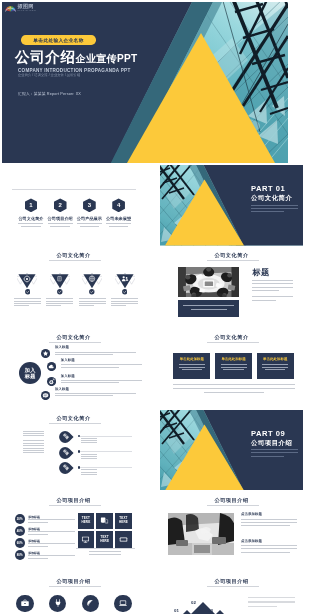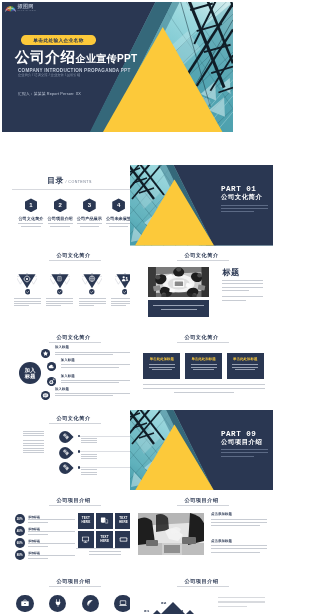--- a/index.html
+++ b/index.html
@@ -2,21 +2,21 @@
 <html><head>
 <meta charset="utf-8">
 <style>
 html,body{margin:0;padding:0;background:#ffffff;}
 body{width:290px;height:614px;overflow:hidden;
  font-family:"Liberation Sans","DejaVu Sans",sans-serif;
  -webkit-font-smoothing:antialiased;}
 #deck{position:absolute;left:0;top:0;width:290px;height:614px;}
 .slide{position:absolute;width:143px;height:80.5px;overflow:hidden;background:#fff;}
 .slide.col0{left:2px;}
-.slide.col1{left:130px;font-family:Liberation Mono, monospace;}
+.slide.col1{left:160px;}
 .r0{top:1.5px;} .r2{top:165px;} .r3{top:246.5px;}
 .r4{top:328px;} .r5{top:409.5px;} .r6{top:491px;} .r7{top:572.5px;}
 .whitebg{background:#ffffff;}
 
 
 .cover-photo{position:absolute;inset:0;}
 .wm{position:absolute;left:3px;top:2.5px;display:flex;align-items:center;gap:1.5px;opacity:.85;}
 .wm-arc{width:11px;height:8px;position:relative;}
 .wm-txt{display:flex;flex-direction:column;line-height:1;}
 .wm-b{font-size:5.2px;color:#b9c2d2;letter-spacing:.2px;font-weight:700;}
@@ -156,21 +156,21 @@
 .s13-lbl{position:absolute;font-size:4.4px;font-weight:700;color:#2a3752;}
 .s13-txt{position:absolute;left:88px;top:24px;width:47px;}
 .s13-txt span{display:block;height:1.6px;background:#d8dade;margin-bottom:3px;}
 .s13-txt span:nth-child(3){width:62%;}
 </style>
 </head>
 <body>
 
 <div id="deck">
 
-<div class="slide cover r0" style="left:2px;width:231px;height:161px;">
+<div class="slide cover r0" style="left:2px;width:286px;height:161px;">
   <svg class="cover-photo" viewBox="0 0 286 161" preserveAspectRatio="none">
     <defs>
       <linearGradient id="skyg" x1="0" y1="0.9" x2="1" y2="0.05">
         <stop offset="0" stop-color="#3d8f9e"></stop>
         <stop offset=".3" stop-color="#57b0bb"></stop>
         <stop offset=".62" stop-color="#74c4cd"></stop>
         <stop offset=".85" stop-color="#9bd8de"></stop>
         <stop offset="1" stop-color="#cfeaec"></stop>
       </linearGradient>
       <linearGradient id="glassg" x1="0" y1="1" x2="1" y2="0">
@@ -280,24 +280,20 @@
   <div class="cv-title">
     <span class="cv-t1">公司介绍</span>
     <span class="cv-t2">企业宣传PPT</span>
   </div>
   <div class="cv-en">COMPANY INTRODUCTION  PROPAGANDA PPT</div>
   <div class="cv-cn">企业简介 / 培训交流 / 企业文化 / 品牌介绍</div>
   <div class="cv-rep">汇报人：某某某   Report Person: XX</div>
 </div>
 
 <div class="slide col0 r2 whitebg">
-  <div class="toc-head">
-    <span class="toc-cn">目录</span>
-    <span class="toc-en">/ CONTENTS</span>
-  </div>
   <div class="rule" style="left:10px;width:124px;top:24px;"></div>
   <div class="toc-row">
     <div class="toc-item">
       <div class="hex" style="width:12.7px;height:13.8px;">
         <b style="font-size:6px;">1</b>
       </div>
       <div class="toc-lbl">公司文化简介</div>
       <div class="toc-desc lorem">
             <span></span>
             <span></span>

